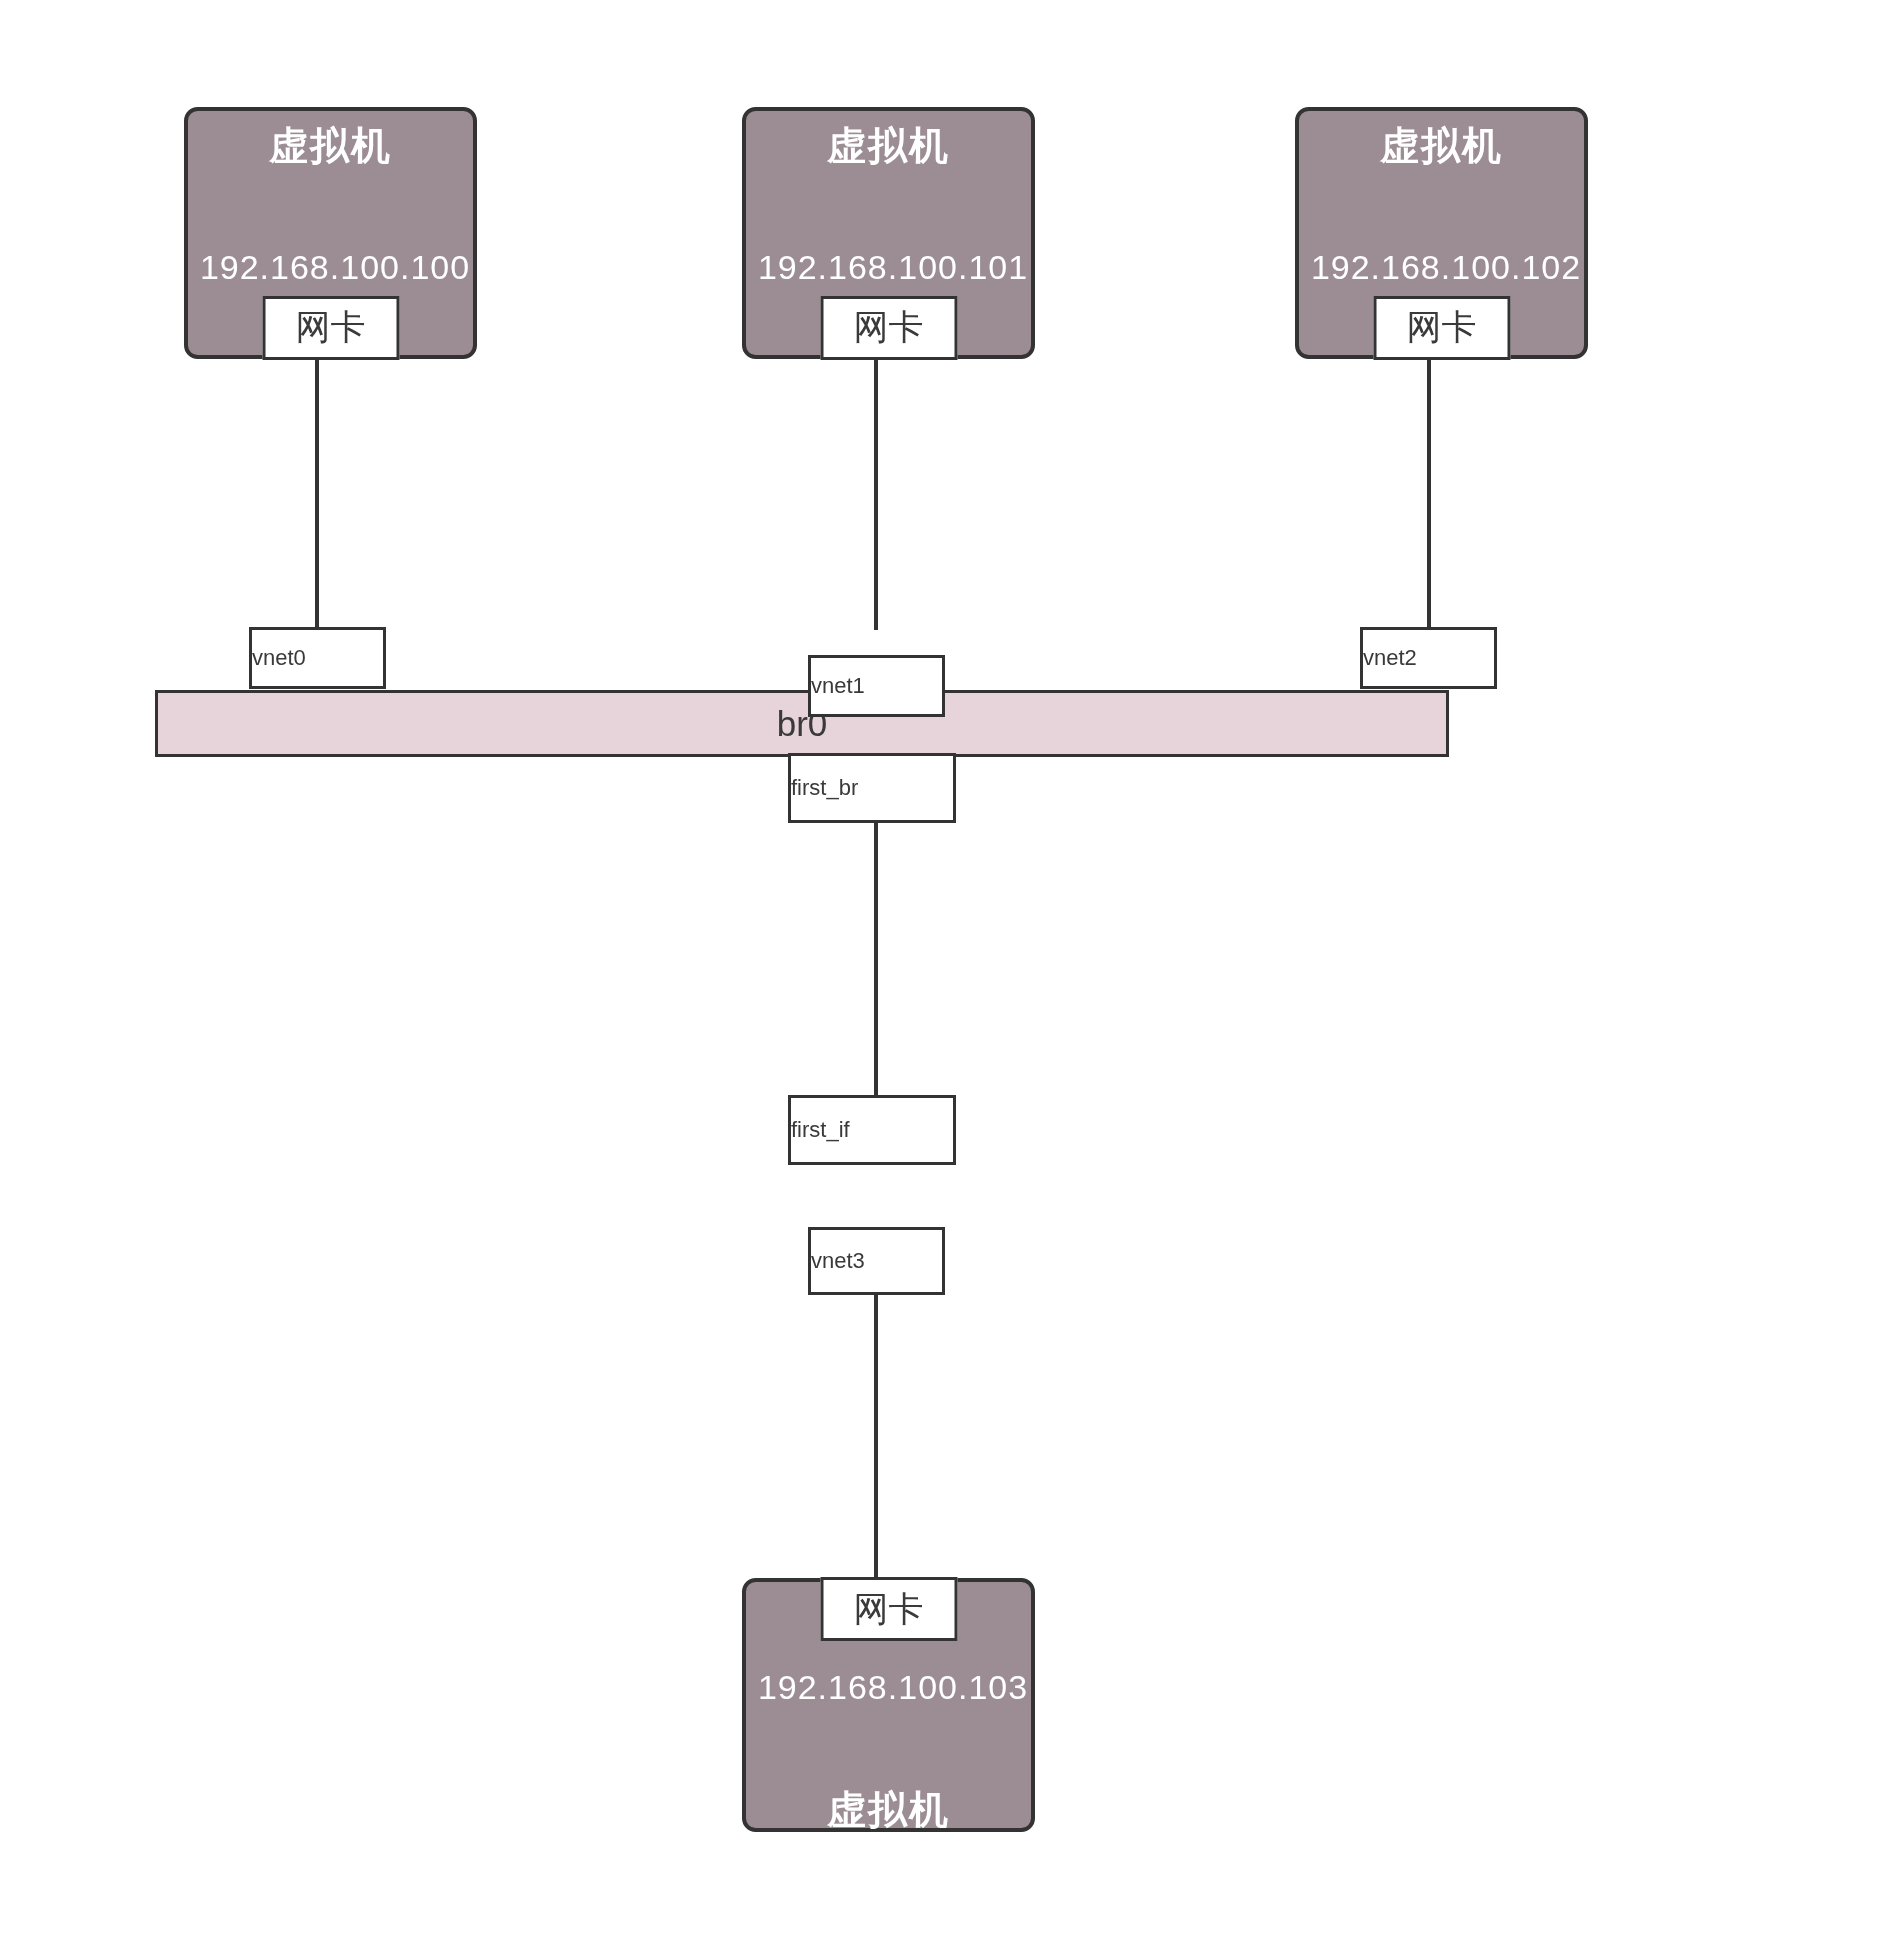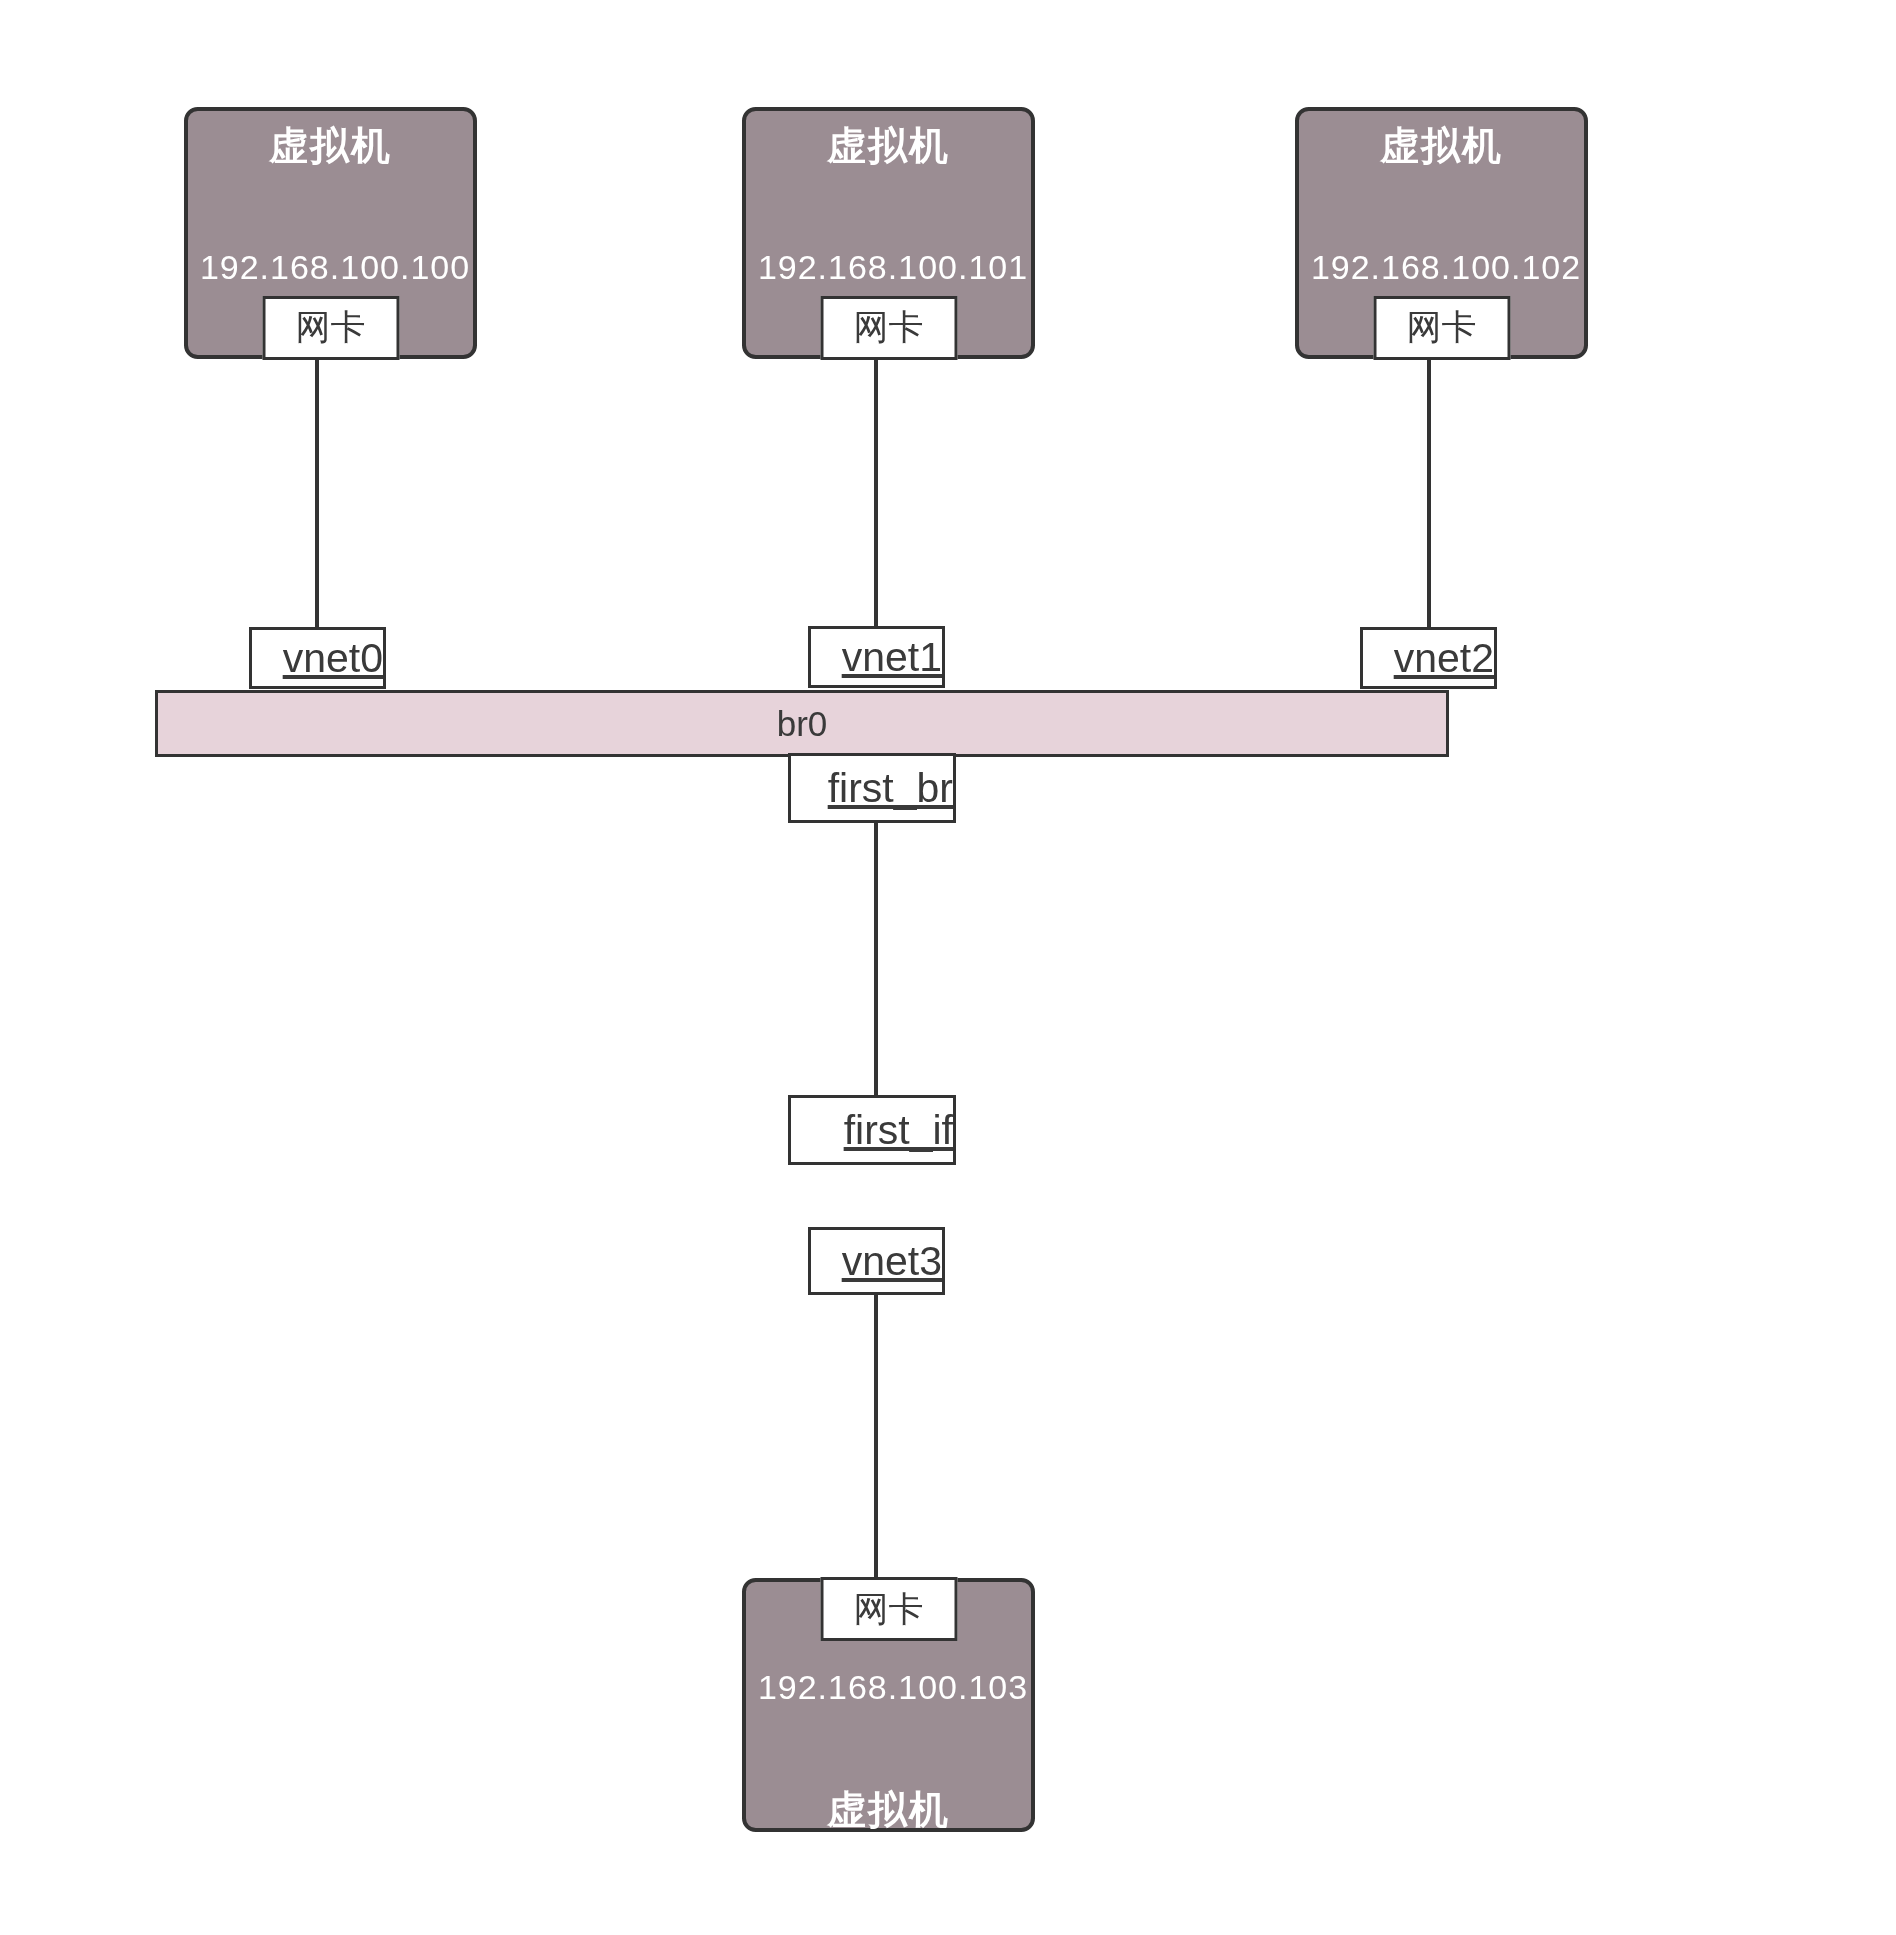--- a/index.html
+++ b/index.html
@@ -75,25 +75,24 @@
   .vm-top .nic { bottom: -4.9px; }
   .vm-bottom .nic { top: -4.9px; }
 
   
   .port {
     position: absolute;
     background: var(--box-fill);
     border: 3.9px solid var(--stroke);
     display: flex;
     align-items: center;
-    justify-content: flex-end;
-    font-size: 41px;
+    justify-content: flex-start;
+    font-size: 22px;
     color: var(--text-dark);
     z-index: 2;
-    text-decoration: underline;
   }
   .port.small { width: 137px; height: 62px; }
   .port.wide  { width: 168px; height: 70px; }
 
   
   .bridge {
     position: absolute;
     left: 155px;
     width: 1294px;
     height: 67px;
@@ -148,21 +147,21 @@
     <div class="vm-title">虚拟机</div>
     <div class="vm-ip">192.168.100.102</div>
     <div class="nic">
       <span>网卡</span>
     </div>
   </div>
 
   <div class="port small" style="left:249px; top:627px;">
     <span>vnet0</span>
   </div>
-  <div class="port small" style="left:808px; top:626px;">
+  <div class="port small" style="left:808px; top:655px;">
     <span>vnet1</span>
   </div>
   <div class="port small" style="left:1360px; top:627px;">
     <span>vnet2</span>
   </div>
 
   <div class="bridge" style="top:690px;">
     <span>br0</span>
   </div>
 

